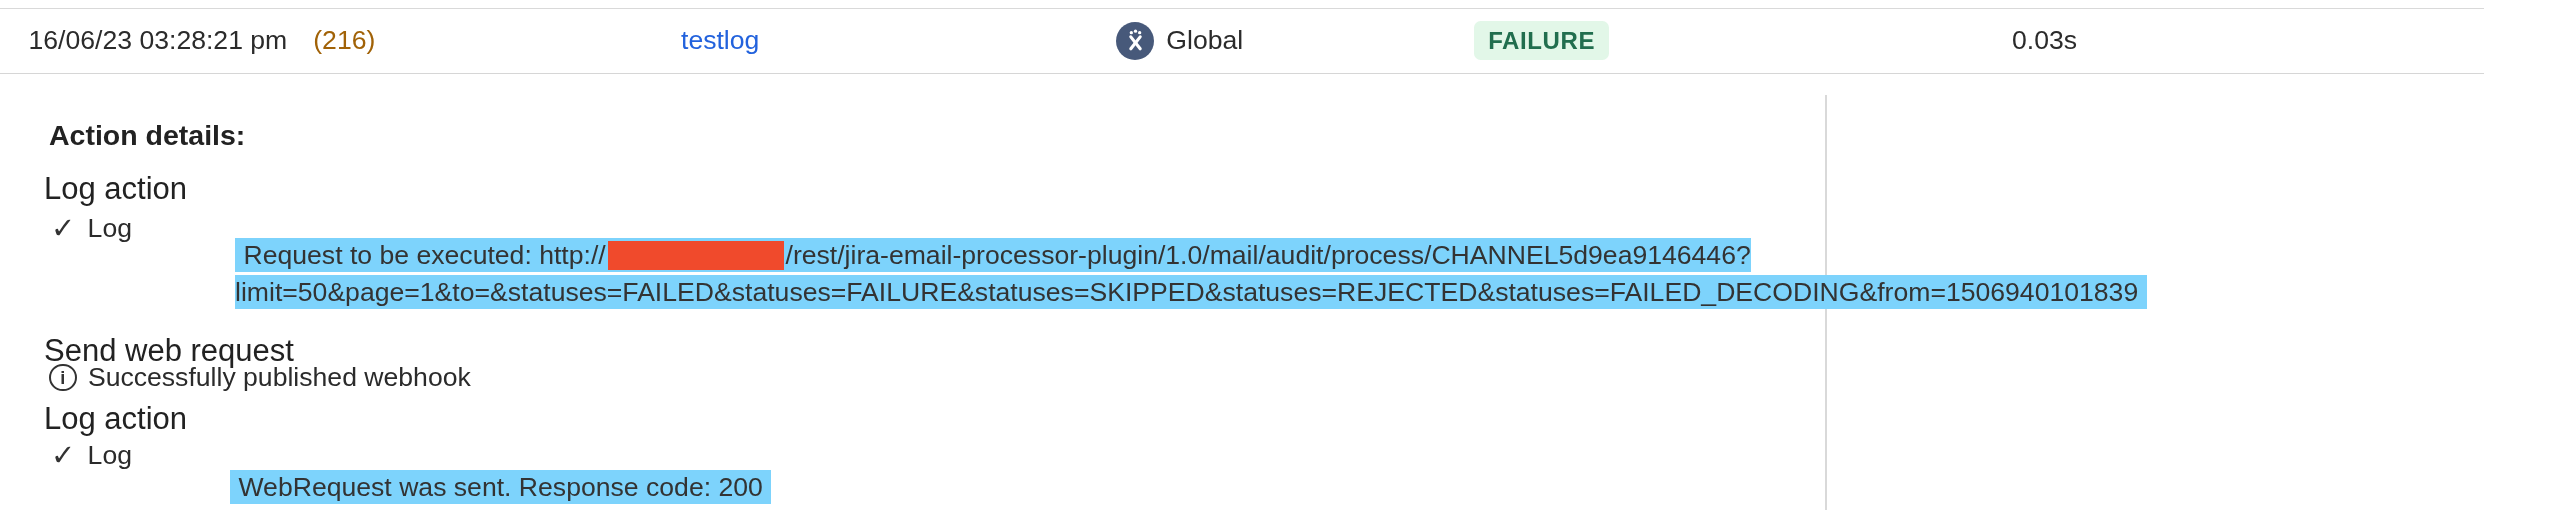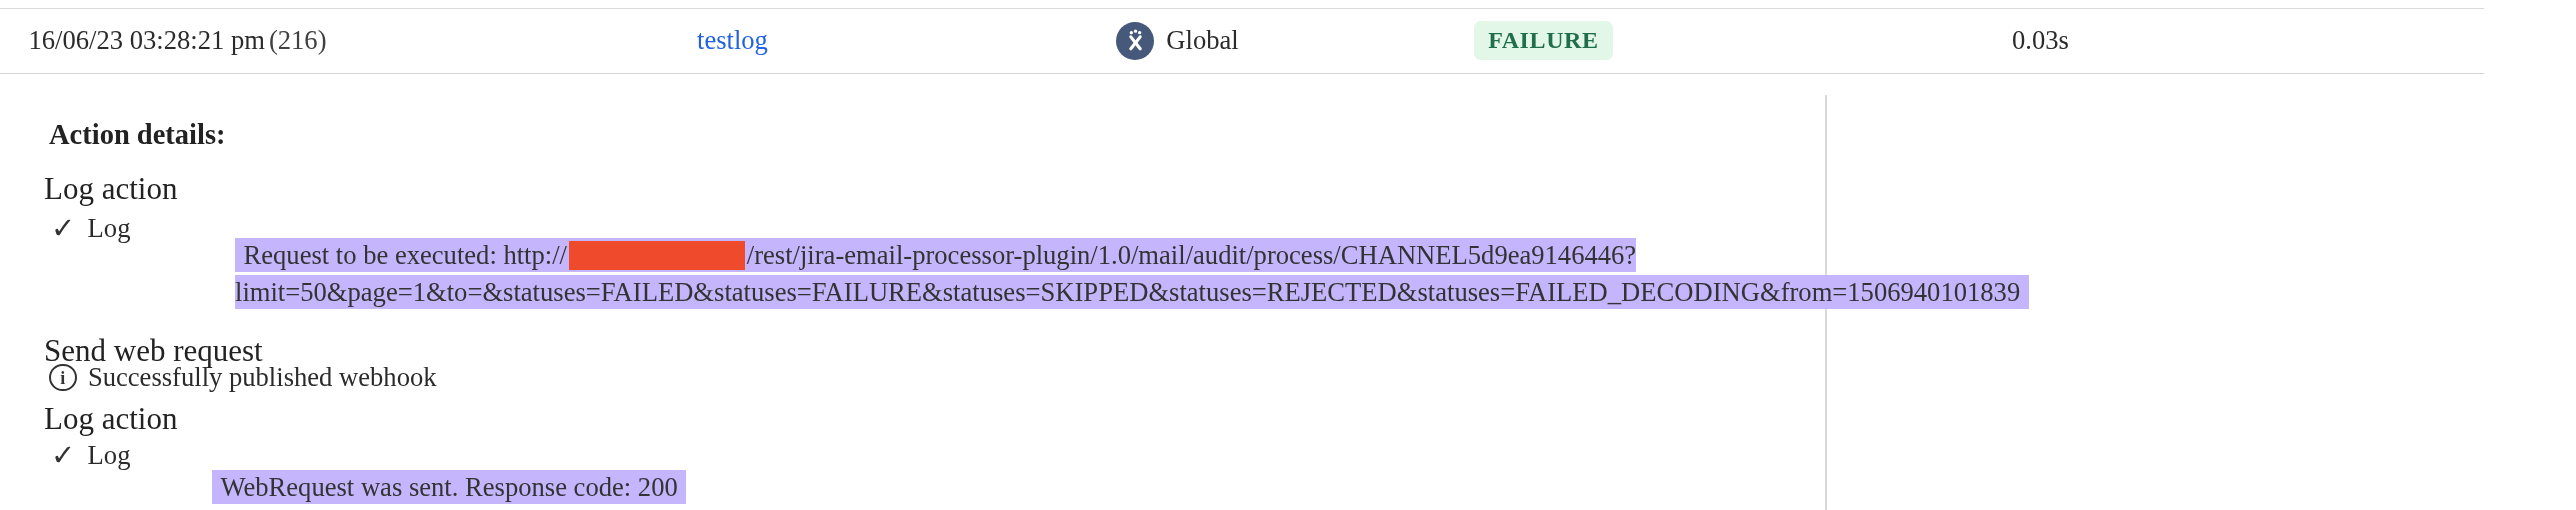--- a/index.html
+++ b/index.html
@@ -1,29 +1,29 @@
 <!DOCTYPE html>
 <html style="font-size:15px"><head>
 <meta charset="utf-8">
 <style>
   * { margin:0; padding:0; box-sizing:border-box; }
   html,body { background:#fff; }
   .stage {
     position:relative; width:2484px; height:511px; background:#fff;
-    font-family:Liberation Serif, serif; color:#2b2b2b; overflow:hidden;
+    font-family:Liberation Sans, sans-serif; color:#2b2b2b; overflow:hidden;
   }
   
   .header-row {
     position:absolute; left:0; right:0; top:7.6px; height:66px; background:#fff;
     border-top:1.9px solid #d9d9d9; border-bottom:1.9px solid #d6d6d6;
   }
   .header-item { position:absolute; top:0; bottom:0; display:flex; align-items:center; font-size:26.6px; }
   .hi-timestamp { left:28.5px; }
-  .hi-count { color:#404040; margin-left:4px; }
-  .hi-rule { left:681px;margin-left:16px; }
+  .hi-count { color:#a16207; margin-left:26px; }
+  .hi-rule { left:681px; }
   .rule-link { color:#2262dd; text-decoration:none; cursor:pointer; }
   .hi-scope { left:1116px; }
   .scope-circle {
     width:38px; height:38px; border-radius:50%; background:#47597a;
     display:inline-flex; align-items:center; justify-content:center; margin-right:12.3px;
   }
   .hi-status { left:1474px; }
   .status-badge {
     background:#e2f7e8; color:#216e4e; font-weight:bold; font-size:24px;
     letter-spacing:0.6px; padding:5.7px 14.2px; border-radius:6.6px;
@@ -38,21 +38,21 @@
 
   .left-col { position:absolute; inset:0; z-index:1; }
   .row-abs { position:absolute; white-space:nowrap; }
 
   .section-title { font-size:28.5px; font-weight:bold; color:#222; }
   .action-heading { font-size:31px; color:#222; }
   .result-row { display:flex; align-items:center; font-size:26.6px; }
   .check-glyph { font-size:29px; margin-right:12.3px; color:#333; }
 
   .hl-msg {
-    background:#c4b5fd; font-size:26.6px; line-height:37px; color:#333;
+    background:#7dd3fc; font-size:26.6px; line-height:37px; color:#333;
     padding:1.9px 8.5px;
   }
   .redacted-box {
     display:inline-block; width:176px; height:29px; background:#f04a2c;
     vertical-align:middle; margin:0 1.9px 3.8px 1.9px;
   }
   .info-row { display:flex; align-items:center; font-size:26.6px; }
   .info-circle {
     width:27.5px; height:27.5px; border:2.4px solid #333; border-radius:50%;
     display:inline-flex; align-items:center; justify-content:center;
@@ -132,21 +132,21 @@
         <span>Successfully published webhook</span>
       </div>
 
       <div class="row-abs action-heading" style="top:325px; left:44px;">Log action</div>
 
       <div class="row-abs result-row" style="top:362px; left:51px;">
         <span class="check-glyph">✓</span>
         <span>Log</span>
       </div>
 
-      <div class="row-abs" style="top:393px; left:212px;">
+      <div class="row-abs" style="top:393px; left:230px;">
         <span class="hl-msg">WebRequest was sent. Response code: 200</span>
       </div>
 
     </div>
 
   </div>
 
 </div>
 
 

